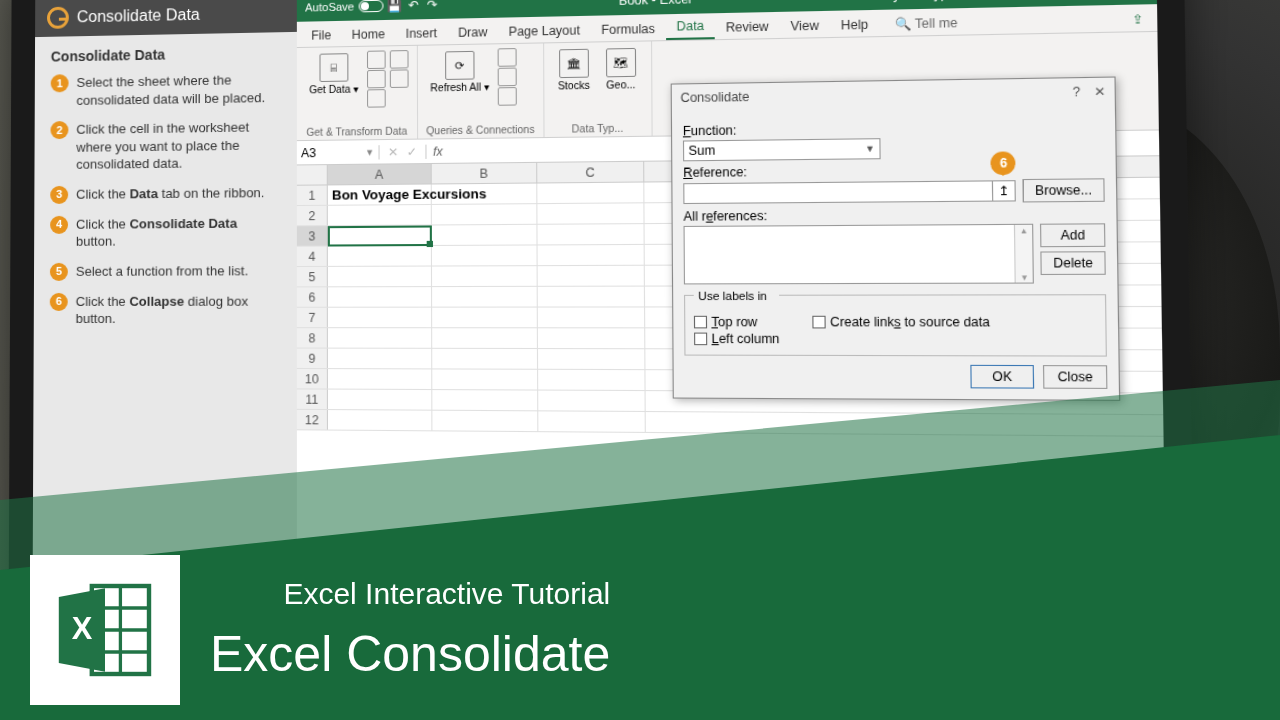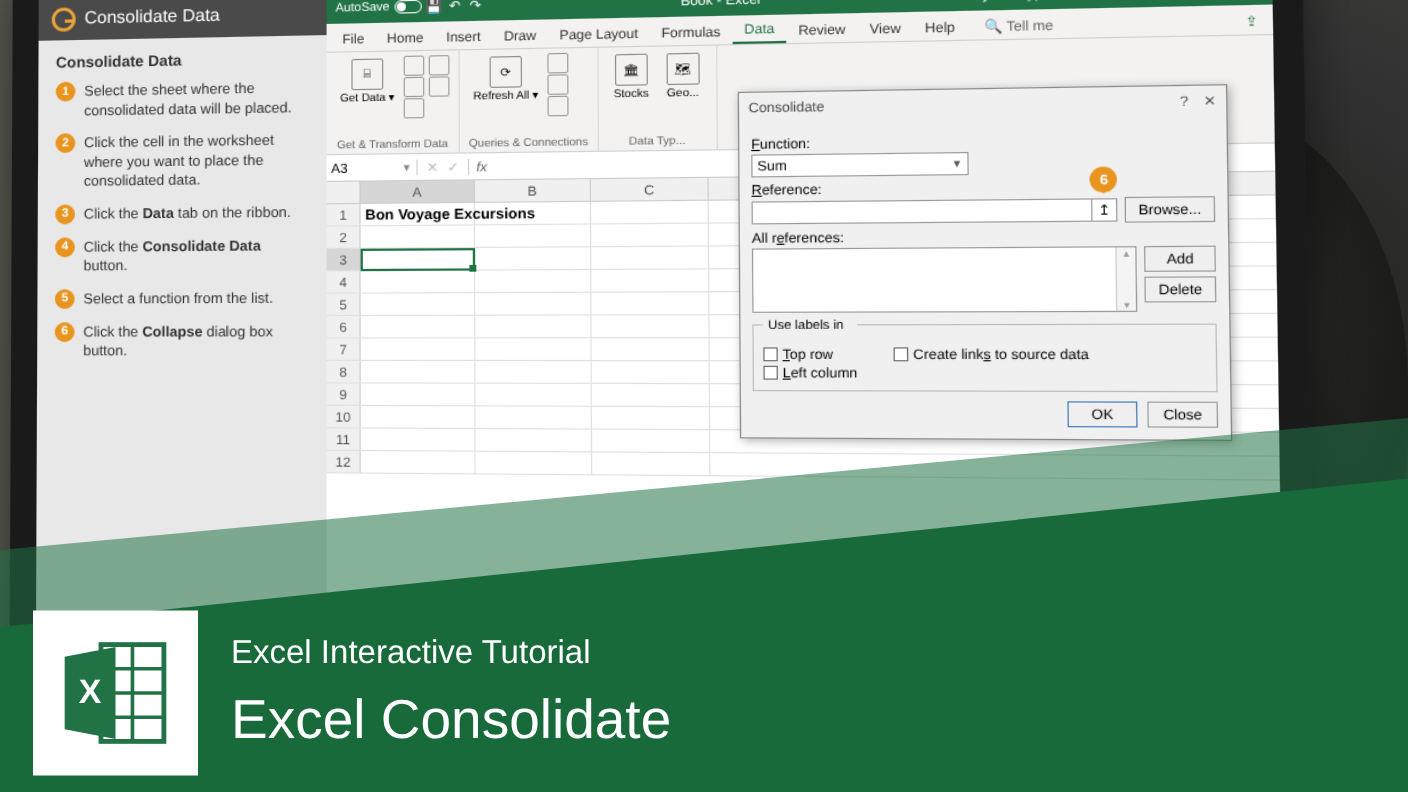--- a/index.html
+++ b/index.html
@@ -96,21 +96,21 @@
 .chk { display:flex; align-items:center; gap:4px; margin:2px 0; }
 .chk .box { width:12px; height:12px; border:1px solid #666; background:#fff; }
 .dialog-footer { display:flex; justify-content:flex-end; gap:8px; margin-top:8px; }
 
 
 .overlay-tri { position:absolute; left:0; right:0; bottom:0; height:340px; pointer-events:none; }
 .overlay-tri svg { width:100%; height:100%; }
 .title-card { position:absolute; left:0; bottom:0; right:0; height:180px; display:flex; align-items:center; }
 .title-card .iconbox { width:150px; height:150px; margin-left:30px; background:#fff; display:flex; align-items:center; justify-content:center; }
 .title-card .iconbox svg { width:110px; height:110px; }
-.title-card .texts { margin-left:30px; color:#fff; }
+.title-card .texts { margin-left:30px; color:#fff;text-align:right; }
 .title-card .line1 { font-size:30px; font-weight:300; }
 .title-card .line2 { font-size:50px; font-weight:300; margin-top:14px; }
 
 .sheet-tabs { position:absolute; bottom:4px; left:40px; display:flex; gap:0; font-size:11px; }
 .sheet-tab { padding:2px 12px; border:1px solid #ccc; background:#f4f4f4; color:#555; }
 .sheet-tab.active { background:#fff; border-bottom-color:#fff; }
 </style>
 </head>
 <body>
 

